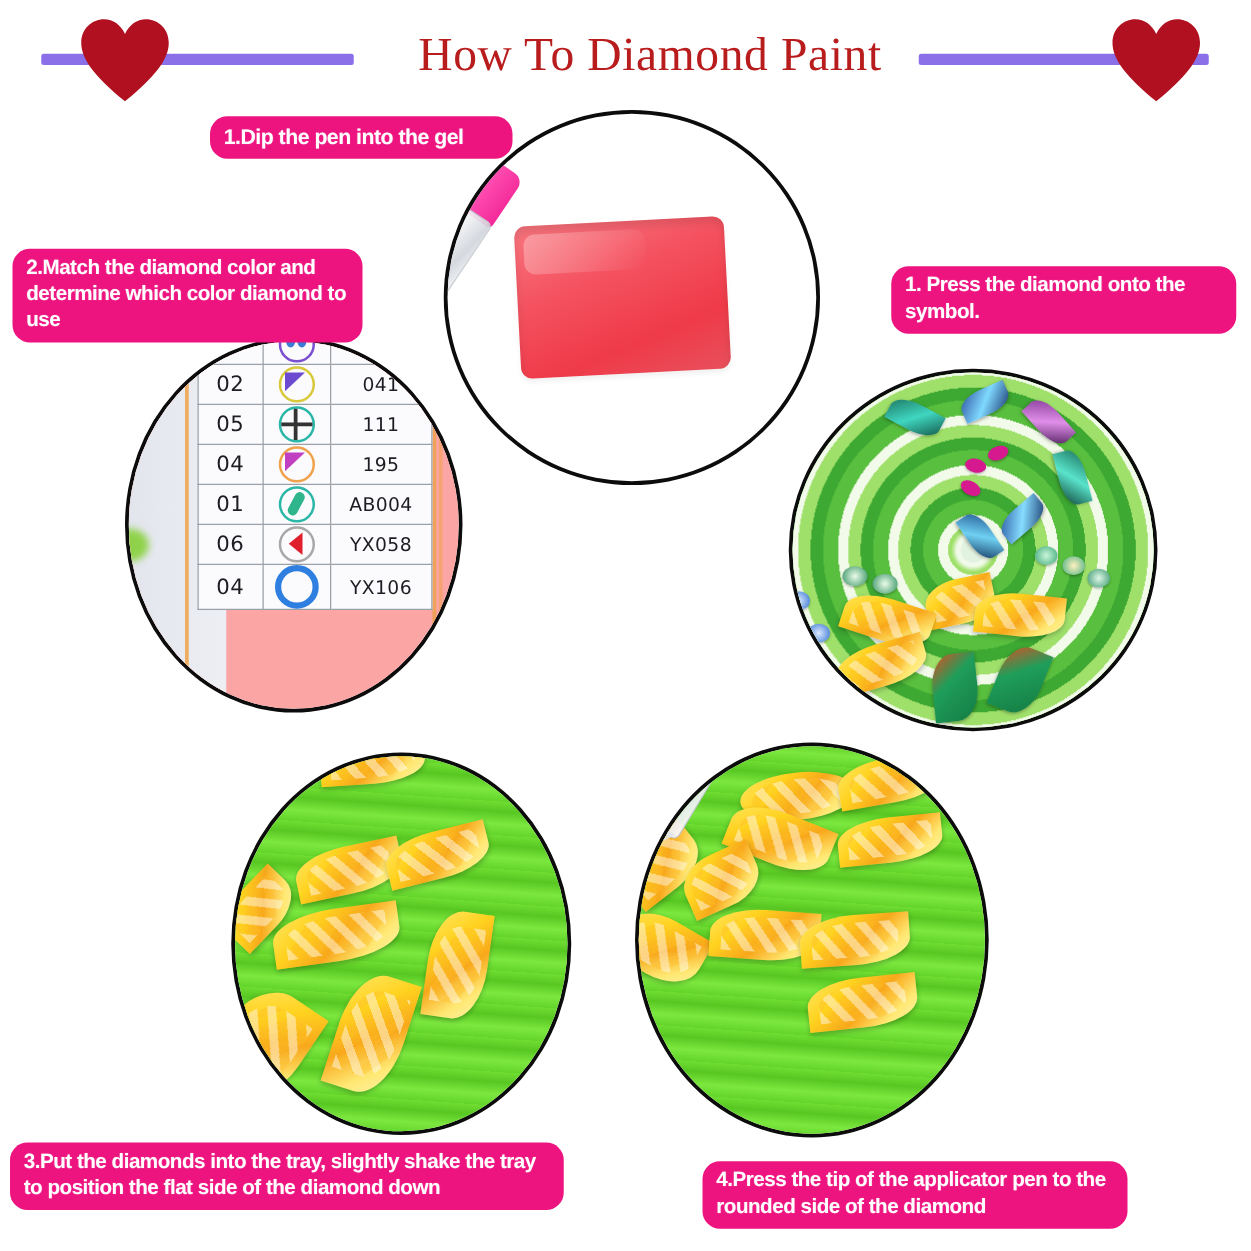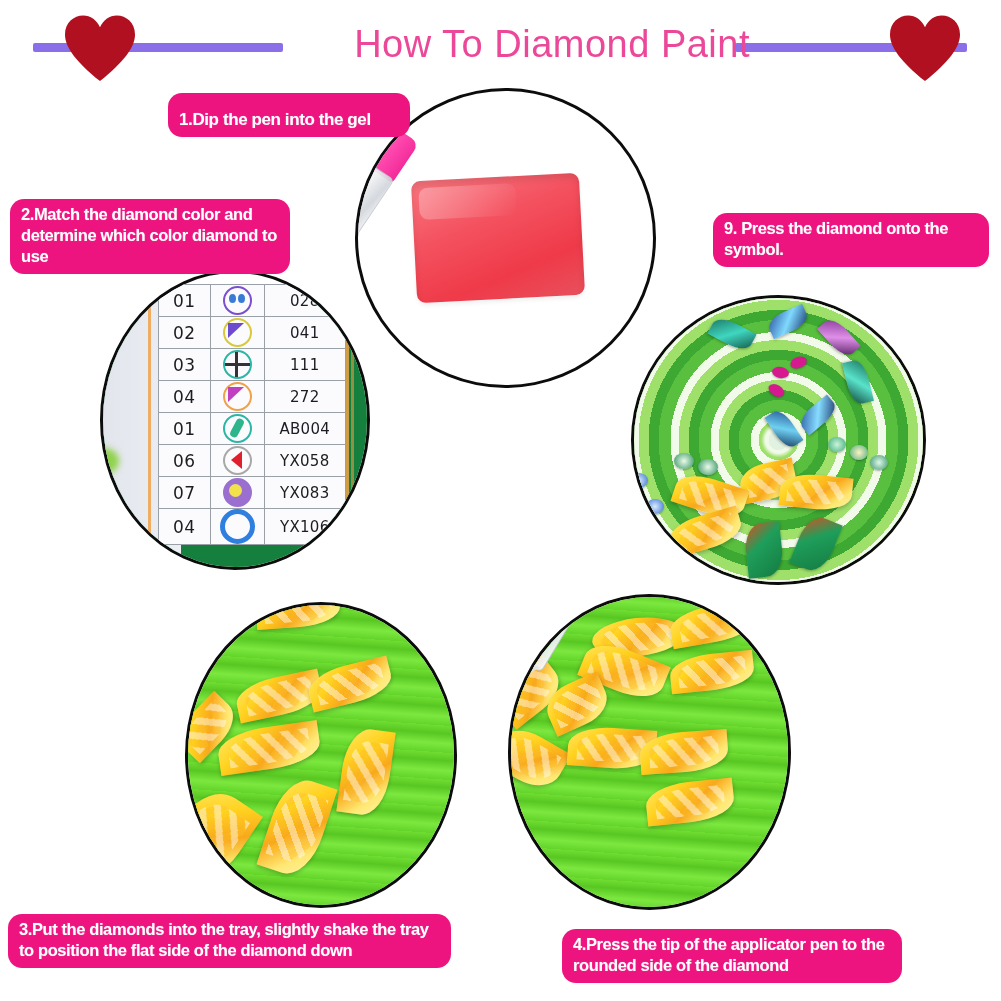--- a/index.html
+++ b/index.html
@@ -1,38 +1,38 @@
 <!DOCTYPE html>
 <html><head>
 <meta charset="utf-8">
 <style>
   html,body{margin:0;padding:0;background:#fff;}
   body{width:1001px;height:1001px;position:relative;overflow:hidden;
        font-family:"Liberation Sans", sans-serif;}
 
   
   .header{position:absolute;left:0;top:0;width:1001px;height:78px;}
-  .title{position:absolute;left:290px;top:18px;width:460px;text-align:right;
-         font-family:Liberation Sans, sans-serif;font-size:38px;font-weight:400;
-         color:#ec4899;letter-spacing:.5px;line-height:52px;white-space:nowrap;}
+  .title{position:absolute;left:290px;top:18px;width:460px;text-align:center;
+         font-family:Liberation Serif, serif;font-size:38px;font-weight:400;
+         color:#b91c1c;letter-spacing:.5px;line-height:52px;white-space:nowrap;}
   .rule{position:absolute;height:9px;background:#8a6fe8;border-radius:2px;top:43px;}
   .rule.left{left:33px;width:250px;}
   .rule.right{left:735px;width:232px;}
   .heart{position:absolute;width:74px;height:70px;top:14px;}
   .heart svg{width:100%;height:100%;display:block;}
   .heart.l{left:63px;}
   .heart.r{left:888px;}
 
   
   .label{position:absolute;background:#ee1480;color:#fff;border-radius:14px;
          padding:5px 11px 7px 11px;box-sizing:border-box;
          font-family:"Liberation Sans", sans-serif;font-weight:bold;
          font-size:16.5px;line-height:21px;letter-spacing:-.4px;
          text-shadow:0 0 1px rgba(255,255,255,.35);}
-  #label-1{left:168px;top:93px;width:242px;font-size:17px;padding-top:16px;}
+  #label-1{left:168px;top:93px;width:242px;font-size:17px;padding-top:6px;}
   #label-2{left:10px;top:199px;width:280px;}
   #label-5{left:713px;top:213px;width:276px;}
   #label-3{left:8px;top:914px;width:443px;}
   #label-4{left:562px;top:929px;width:340px;}
 
   
   .circle{position:absolute;border:3px solid #0c0c0c;border-radius:50%;
           overflow:hidden;box-sizing:border-box;background:#fff;}
   #circle-1{left:355px;top:88px;width:301px;height:300px;}
   #circle-2{left:100px;top:270px;width:270px;height:300px;}
@@ -52,21 +52,21 @@
           border-radius:9px;}
   .pen{position:absolute;transform-origin:top left;}
   .pen .cap{position:absolute;width:40px;height:48px;border-radius:9px 9px 4px 4px;
           background:linear-gradient(95deg,#ff7ec8 0%,#ff4bb0 45%,#f22a99 100%);}
   .pen .barrel{position:absolute;width:36px;height:84px;border-radius:5px;
           background:linear-gradient(100deg,rgba(255,255,255,.95) 0%,rgba(238,240,242,.92) 40%,
                      rgba(208,212,218,.9) 70%,rgba(246,247,249,.95) 100%);
           border:1px solid rgba(185,190,198,.75);}
 
   
-  .chartbg{position:absolute;inset:0;background:#15803d;margin-top:25px;}
+  .chartbg{position:absolute;inset:0;background:#fca5a5;}
   .canvasleft{position:absolute;left:0;top:0;width:78px;height:100%;
           background:linear-gradient(90deg,#e2e5ec,#edeff4);}
   .blob{position:absolute;border-radius:50%;filter:blur(3px);}
   .orangeline{position:absolute;width:3px;top:0;height:100%;background:#f0a14a;opacity:.85;}
   .tbl{position:absolute;left:55px;top:-14px;width:188px;border-collapse:collapse;
        background:#fbfbfd;font-family:"DejaVu Sans", sans-serif;}
   .tbl td{border:1px solid #9aa0a8;height:31px;padding:0;text-align:center;
        vertical-align:middle;font-size:16px;color:#1c1c22;}
   .tbl td.c-no{width:52px;font-size:17px;letter-spacing:.5px;}
   .tbl td.c-sym{width:54px;}
@@ -161,64 +161,55 @@
         <tr>
           <td class="c-no">02</td>
           <td class="c-sym">
             <span class="sym" style="border-color:#d9c93a;">
               <i style="left:3px;top:3px;width:0;height:0;border-left:16px solid #6d4bd0;border-bottom:15px solid transparent;"></i>
             </span>
           </td>
           <td class="c-code">041</td>
         </tr>
         <tr>
-          <td class="c-no">03</td>
+          <td class="c-no">05</td>
           <td class="c-sym">
             <span class="sym" style="border-color:#2bb7a8;">
               <i style="left:10px;top:0px;width:3px;height:25px;background:#333;"></i>
               <i style="left:0px;top:11px;width:25px;height:3px;background:#333;"></i>
             </span>
           </td>
           <td class="c-code">111</td>
         </tr>
         <tr>
           <td class="c-no">04</td>
           <td class="c-sym">
             <span class="sym" style="border-color:#f0a24a;">
               <i style="left:3px;top:3px;width:0;height:0;border-left:16px solid #c13fc1;border-bottom:15px solid transparent;"></i>
             </span>
           </td>
-          <td class="c-code">272</td>
+          <td class="c-code">195</td>
         </tr>
         <tr>
           <td class="c-no">01</td>
           <td class="c-sym">
             <span class="sym" style="border-color:#2bb7a8;">
               <i style="left:8px;top:2px;width:8px;height:20px;border-radius:5px;background:#2fb58b;transform:rotate(28deg);"></i>
             </span>
           </td>
           <td class="c-code">AB004</td>
         </tr>
         <tr>
           <td class="c-no">06</td>
           <td class="c-sym">
             <span class="sym" style="border-color:#a8a8a8;">
               <i style="left:6px;top:3px;width:0;height:0;border-right:11px solid #e01f2d;border-top:9px solid transparent;border-bottom:9px solid transparent;"></i>
             </span>
           </td>
           <td class="c-code">YX058</td>
-        </tr>
-        <tr>
-          <td class="c-no">07</td>
-          <td class="c-sym">
-            <span class="sym" style="border-color:#9a6fd0;background:#9a6fd0;">
-              <i style="left:4px;top:4px;width:13px;height:13px;border-radius:50%;background:#f2e14a;"></i>
-            </span>
-          </td>
-          <td class="c-code">YX083</td>
         </tr>
         <tr>
           <td class="c-no">04</td>
           <td class="c-sym">
             <span class="sym" style="border-color:#2f7fe0;border-width:5px;"></span>
           </td>
           <td class="c-code">YX106</td>
         </tr>
       </tbody>
     </table>
@@ -288,15 +279,15 @@
     <div class="pen2" style="left:56px;top:14px;transform:rotate(31deg);">
       <div class="tube" style="left:0;top:-14px;"></div>
       <div class="cone" style="left:1px;top:70px;"></div>
       <div class="brass" style="left:8px;top:86px;height:52px;"></div>
     </div>
   </div>
 </div>
 
 <div class="label" id="label-1">1.Dip the pen into the gel</div>
 <div class="label" id="label-2">2.Match the diamond color and determine which color diamond to use</div>
-<div class="label" id="label-5">9.  Press the diamond onto the symbol.</div>
+<div class="label" id="label-5">1.  Press the diamond onto the symbol.</div>
 <div class="label" id="label-3">3.Put the diamonds into the tray, slightly shake the tray to position the flat side of the diamond down</div>
 <div class="label" id="label-4">4.Press the tip of the applicator pen to the rounded side of the diamond</div>
 
 </body></html>

